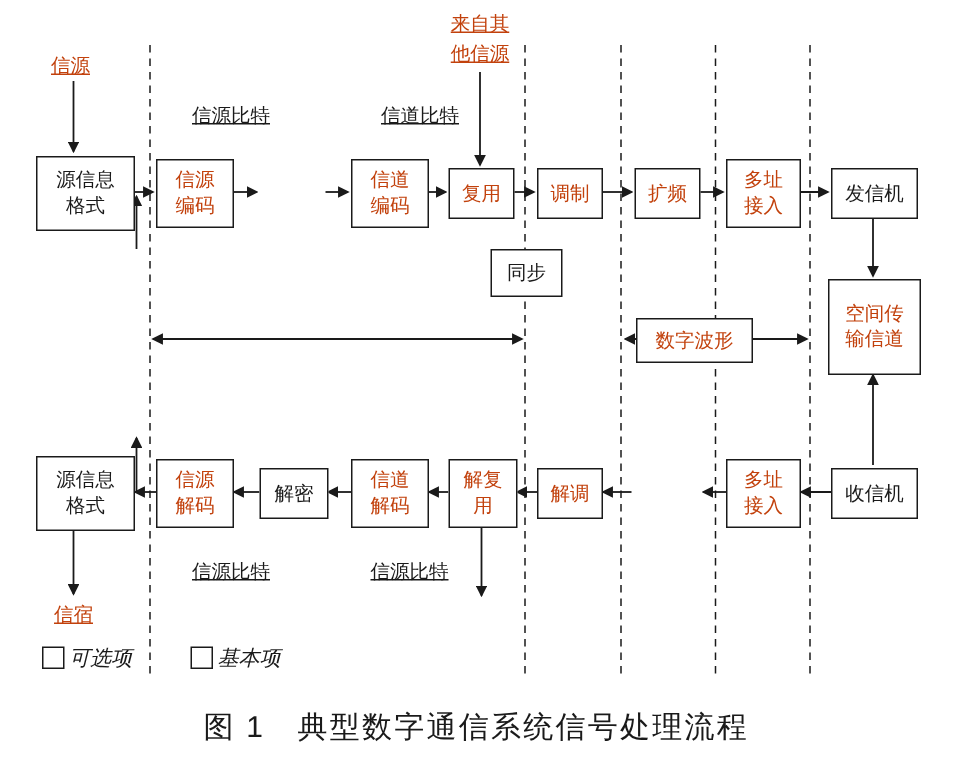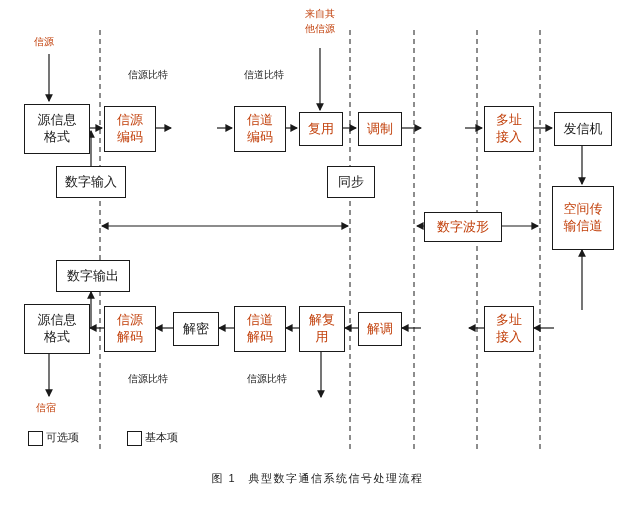--- a/index.html
+++ b/index.html
@@ -11,26 +11,26 @@
   }
   .wires{ position:absolute; left:0; top:0; width:635px; height:513px; }
   .wires line{ stroke:var(--ink); stroke-width:1.2; }
   .wires line.dash{ stroke-dasharray:5 4; stroke-width:1; }
   .wires marker path{ fill:var(--ink); }
   .node{
     position:absolute; border:1.2px solid var(--ink); background:#ffffff;
     display:flex; align-items:center; justify-content:center;
     text-align:center; font-size:13px; line-height:1.3; white-space:pre-line;
   }
-  .lbl{ position:absolute; font-size:10px; line-height:1.5; white-space:pre-line; }
+  .lbl{ position:absolute; font-size:13px; line-height:1.5; white-space:pre-line;text-decoration:underline; }
   .ctr{ text-align:center; }
   .accent{ color:var(--accent); }
   .swatch{ position:absolute; width:13px; height:13px; border:1px solid var(--ink); background:#ffffff; }
-  .legend-label{ position:absolute; font-size:11px; }
-  .caption{ position:absolute; left:0; right:0; top:471px; text-align:center; font-size:11px; letter-spacing:1.5px; }
+  .legend-label{ position:absolute; font-size:14px;font-style:italic; }
+  .caption{ position:absolute; left:0; right:0; top:471px; text-align:center; font-size:20px; letter-spacing:1.5px; }
 </style>
 </head>
 <body>
 
 <div class="stage">
 
   <svg class="wires" viewBox="0 0 635 513">
     <defs>
       <marker id="ah" viewBox="0 0 10 10" refX="8.5" refY="5" markerWidth="6.5" markerHeight="6.5" orient="auto-start-reverse">
         <path d="M0 0 L10 5 L0 10 Z"></path>
@@ -82,47 +82,47 @@
   </svg>
 
   <div class="node" style="left:24px;top:104px;width:64px;height:48px">源信息
 格式</div>
   <div class="node accent" style="left:104px;top:106px;width:50px;height:44px">信源
 编码</div>
   <div class="node accent" style="left:234px;top:106px;width:50px;height:44px">信道
 编码</div>
   <div class="node accent" style="left:299px;top:112px;width:42px;height:32px">复用</div>
   <div class="node accent" style="left:358px;top:112px;width:42px;height:32px">调制</div>
+  <div class="node accent" style="left:423px;top:112px;width:42px;height:32px">扩频</div>
   <div class="node accent" style="left:484px;top:106px;width:48px;height:44px">多址
 接入</div>
   <div class="node" style="left:554px;top:112px;width:56px;height:32px">发信机</div>
 
-  <div class="node" style="left:56px;top:166px;width:68px;height:30px">数字输入</div>
   <div class="node" style="left:327px;top:166px;width:46px;height:30px">同步</div>
   <div class="node accent" style="left:552px;top:186px;width:60px;height:62px">空间传
 输信道</div>
   <div class="node accent" style="left:424px;top:212px;width:76px;height:28px">数字波形</div>
-  <div class="node" style="left:56px;top:260px;width:72px;height:30px">数字输出</div>
 
   <div class="node" style="left:24px;top:304px;width:64px;height:48px">源信息
 格式</div>
   <div class="node accent" style="left:104px;top:306px;width:50px;height:44px">信源
 解码</div>
   <div class="node" style="left:173px;top:312px;width:44px;height:32px">解密</div>
   <div class="node accent" style="left:234px;top:306px;width:50px;height:44px">信道
 解码</div>
   <div class="node accent" style="left:299px;top:306px;width:44px;height:44px">解复
 用</div>
   <div class="node accent" style="left:358px;top:312px;width:42px;height:32px">解调</div>
   <div class="node accent" style="left:484px;top:306px;width:48px;height:44px">多址
 接入</div>
+  <div class="node" style="left:554px;top:312px;width:56px;height:32px">收信机</div>
 
   <div class="lbl accent" style="left:34px;top:34px">信源</div>
   <div class="lbl" style="left:128px;top:67px;width:60px">信源比特</div>
-  <div class="lbl" style="left:244px;top:67px;width:60px">信道比特</div>
+  <div class="lbl" style="left:254px;top:67px;width:60px">信道比特</div>
   <div class="lbl ctr accent" style="left:292px;top:6px;width:56px">来自其
 他信源</div>
   <div class="lbl" style="left:128px;top:371px;width:60px">信源比特</div>
   <div class="lbl" style="left:247px;top:371px;width:60px">信源比特</div>
   <div class="lbl accent" style="left:36px;top:400px">信宿</div>
 
   <div class="swatch" style="left:28px;top:431px"></div>
   <div class="legend-label" style="left:46px;top:430px">可选项</div>
   <div class="swatch" style="left:127px;top:431px"></div>
   <div class="legend-label" style="left:145px;top:430px">基本项</div>

